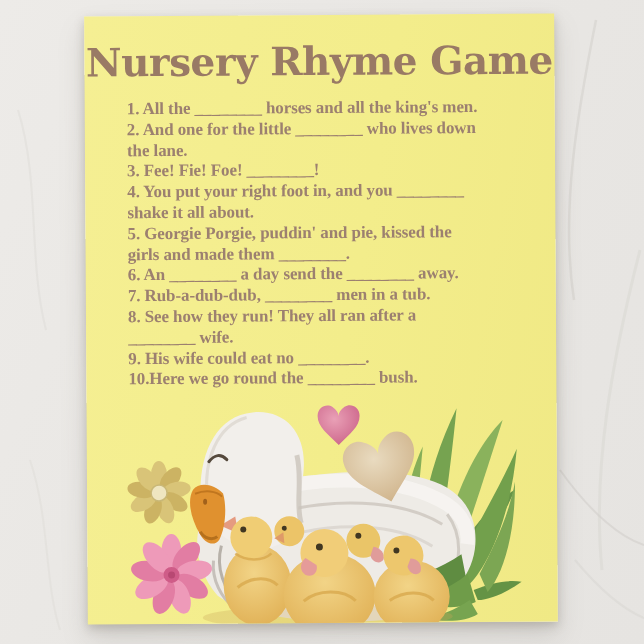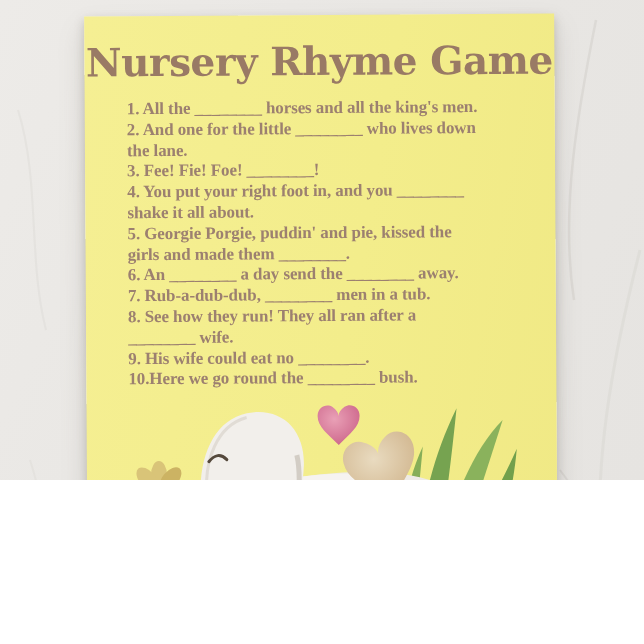--- a/index.html
+++ b/index.html
@@ -1,21 +1,21 @@
 <!DOCTYPE html>
 <html><head>
 <meta charset="utf-8">
 <style>
   html,body{margin:0;padding:0;}
   body{
     width:644px;height:644px;overflow:hidden;
     font-family:"Liberation Serif",serif;
   }
   .scene{
-    position:relative;width:644px;height:480px;
+    position:relative;width:644px;height:644px;
     background:linear-gradient(115deg,#edebe8 0%,#e9e7e4 45%,#e6e4e1 100%);
     overflow:hidden;
   }
   .veins{position:absolute;left:0;top:0;width:644px;height:644px;}
   .paper{
     position:absolute;left:86px;top:15px;width:470px;height:608px;
     background:linear-gradient(100deg,#f5ef93 0%,#f3ed8b 55%,#f0e985 100%);
     transform:rotate(-0.35deg);
     box-shadow:0 4px 10px rgba(125,119,110,.35),0 14px 26px rgba(125,119,110,.22);
     overflow:hidden;

